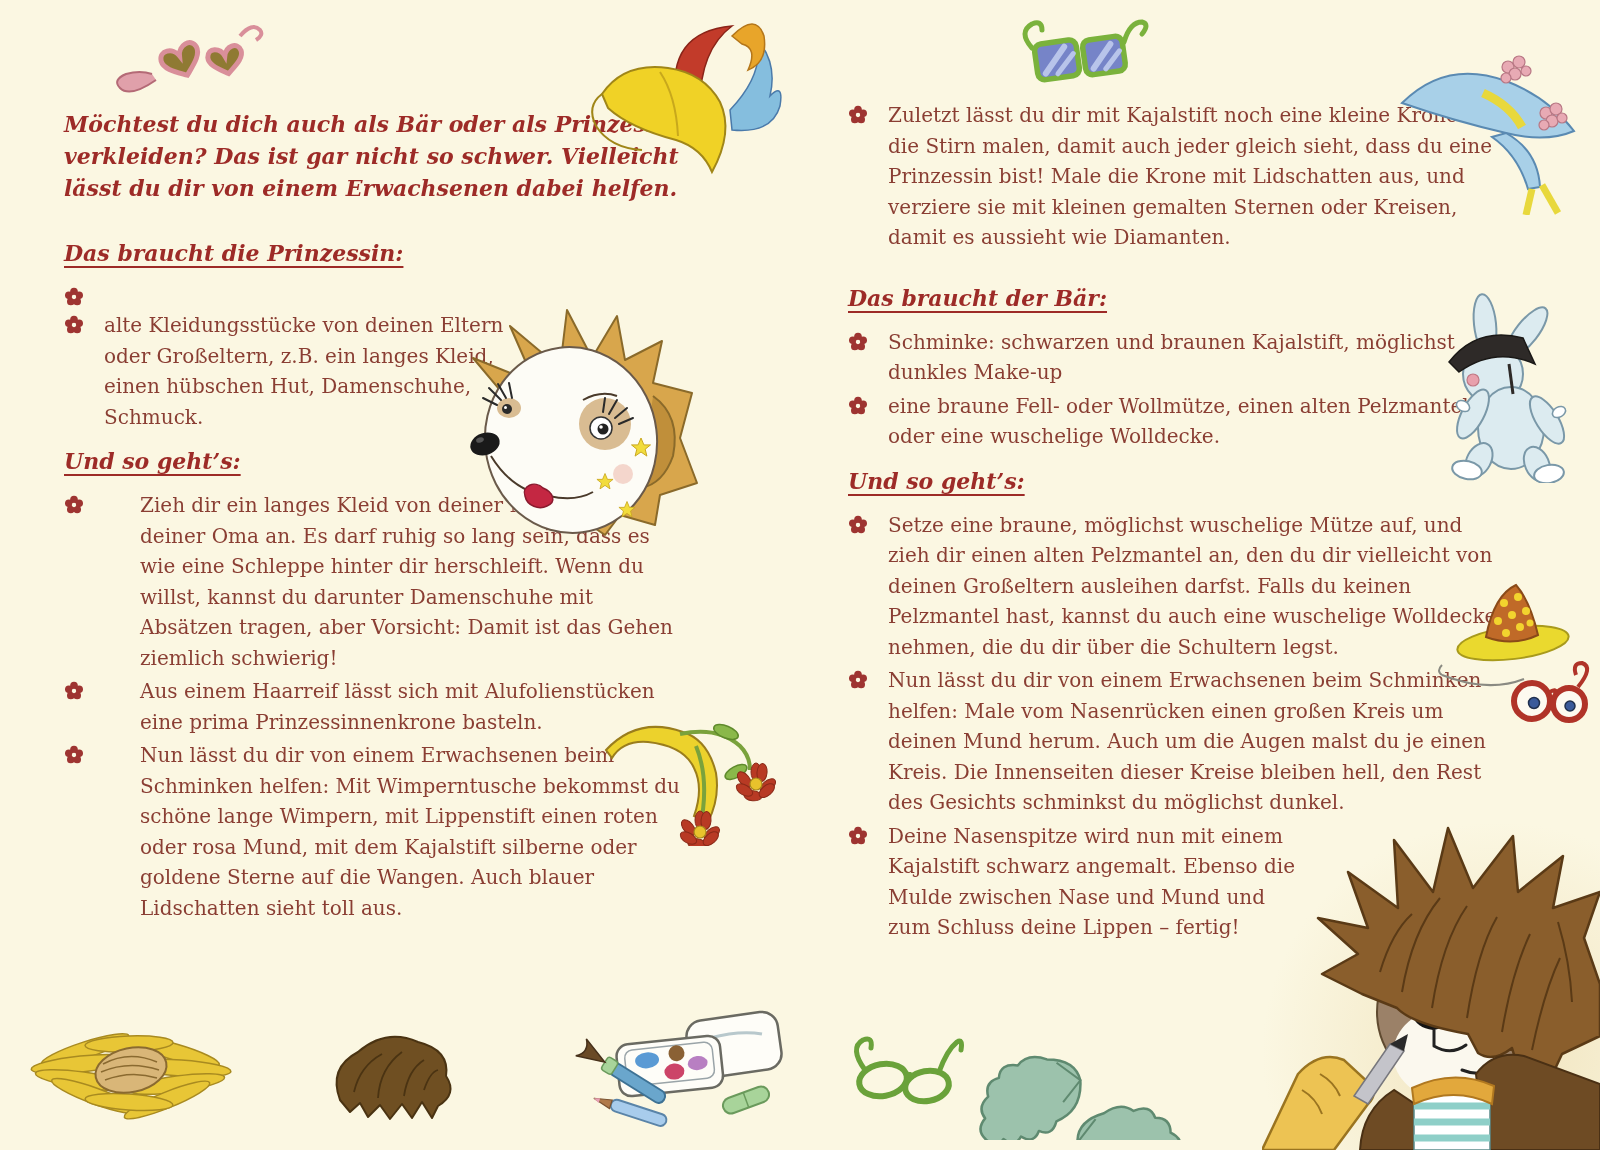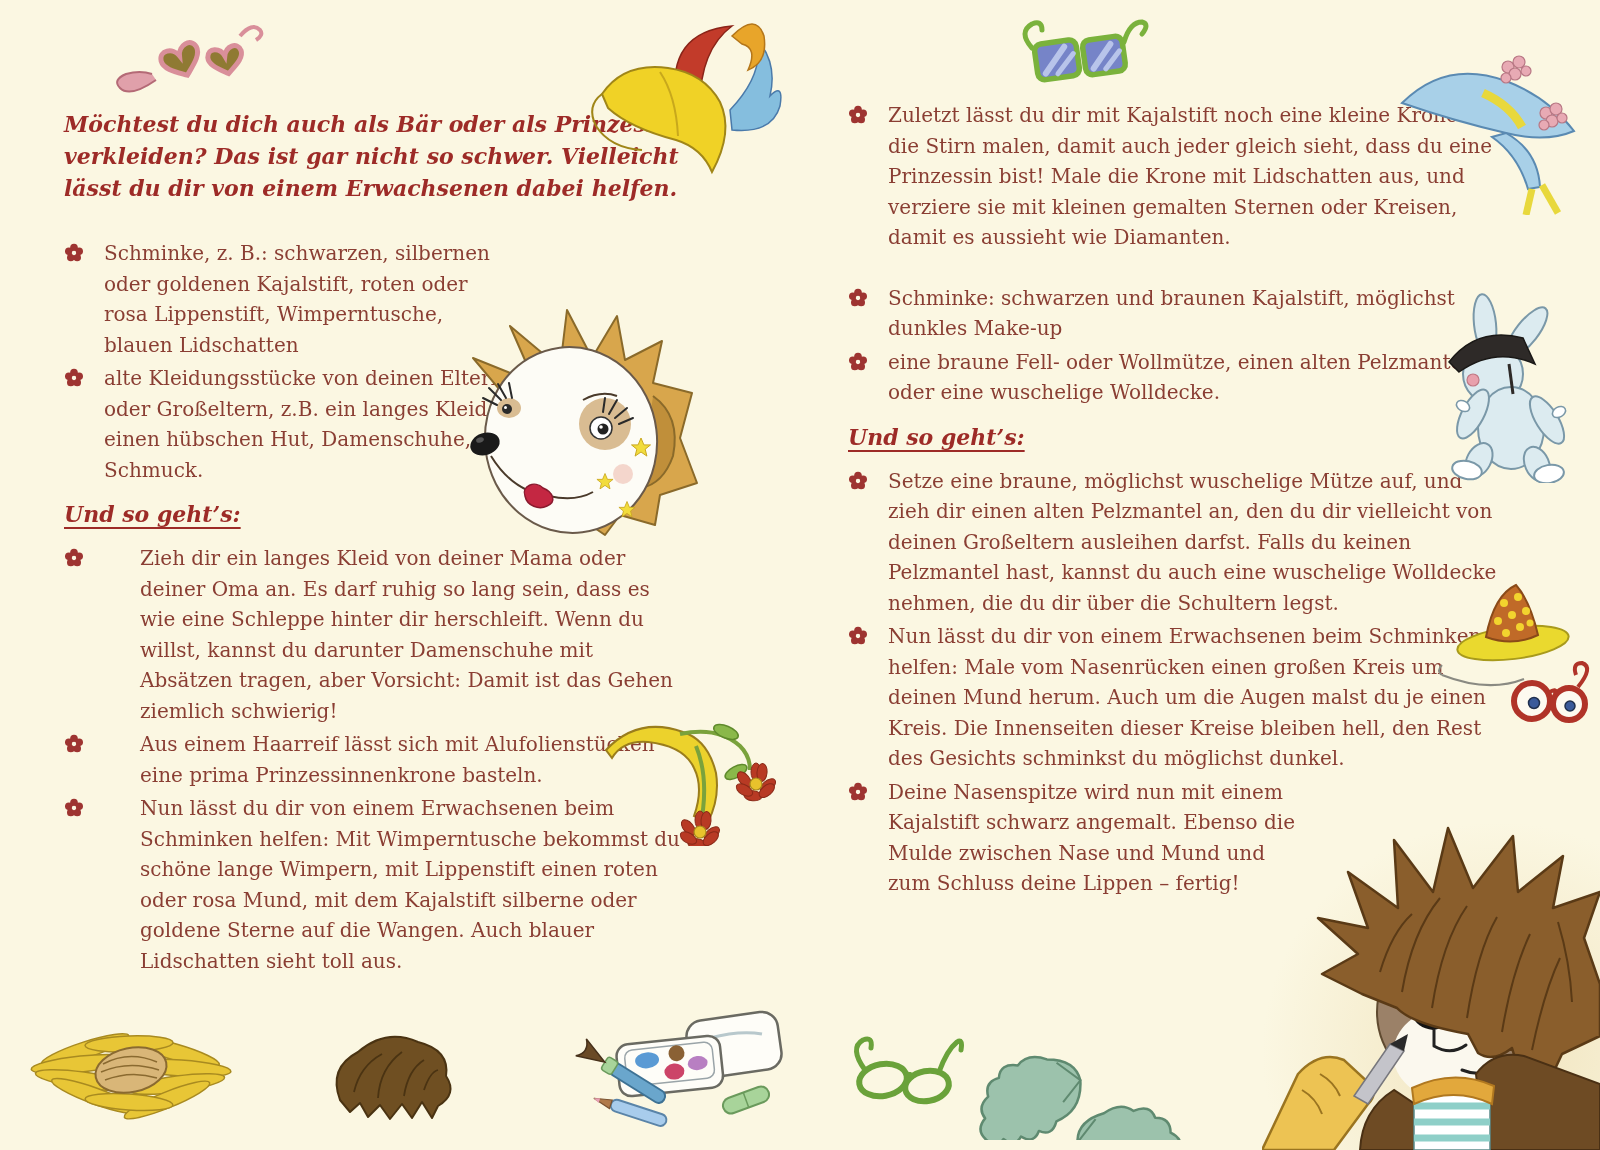--- a/index.html
+++ b/index.html
@@ -31,33 +31,33 @@
   .w615{max-width:615px;}
   .w415{max-width:415px;}
   svg.illus{position:absolute;}
 </style>
 </head>
 <body>
 
 <div class="col" style="left:64px;top:108px;width:620px;">
   <p class="intro">Möchtest du dich auch als Bär oder als Prinzessin verkleiden? Das ist gar nicht so schwer. Vielleicht lässt du dir von einem Erwachsenen dabei helfen.</p>
 
+  <h2 class="sec-heading">Das braucht die Prinzessin:</h2>
   <ul class="flower-list">
     <li>
       <svg class="fl" width="20" height="20" viewBox="0 0 24 24">
           <g fill="#9e3431">
             <circle cx="12" cy="5.5" r="4.6"></circle>
             <circle cx="18.2" cy="10" r="4.6"></circle>
             <circle cx="15.8" cy="17.3" r="4.6"></circle>
             <circle cx="8.2" cy="17.3" r="4.6"></circle>
             <circle cx="5.8" cy="10" r="4.6"></circle>
           </g>
           <circle cx="12" cy="12" r="2.6" fill="#fbf7e2"></circle>
         </svg>
-      <span class="txt w400">Schminke, z. B.: schwarzen, silbernen oder goldenen Kajalstift, roten oder rosa Lippenstift, Wimperntusche, blauen Lidschatten</span>
     </li>
     <li>
       <svg class="fl" width="20" height="20" viewBox="0 0 24 24">
           <g fill="#9e3431">
             <circle cx="12" cy="5.5" r="4.6"></circle>
             <circle cx="18.2" cy="10" r="4.6"></circle>
             <circle cx="15.8" cy="17.3" r="4.6"></circle>
             <circle cx="8.2" cy="17.3" r="4.6"></circle>
             <circle cx="5.8" cy="10" r="4.6"></circle>
           </g>
@@ -121,20 +121,21 @@
             <circle cx="15.8" cy="17.3" r="4.6"></circle>
             <circle cx="8.2" cy="17.3" r="4.6"></circle>
             <circle cx="5.8" cy="10" r="4.6"></circle>
           </g>
           <circle cx="12" cy="12" r="2.6" fill="#fbf7e2"></circle>
         </svg>
       <span class="txt w615">Zuletzt lässt du dir mit Kajalstift noch eine kleine Krone auf die Stirn malen, damit auch jeder gleich sieht, dass du eine Prinzessin bist! Male die Krone mit Lidschatten aus, und verziere sie mit kleinen gemalten Sternen oder Kreisen, damit es aussieht wie Diamanten.</span>
     </li>
   </ul>
 
+  <h2 class="sec-heading">Das braucht der Bär:</h2>
   <ul class="flower-list">
     <li>
       <svg class="fl" width="20" height="20" viewBox="0 0 24 24">
           <g fill="#9e3431">
             <circle cx="12" cy="5.5" r="4.6"></circle>
             <circle cx="18.2" cy="10" r="4.6"></circle>
             <circle cx="15.8" cy="17.3" r="4.6"></circle>
             <circle cx="8.2" cy="17.3" r="4.6"></circle>
             <circle cx="5.8" cy="10" r="4.6"></circle>
           </g>

